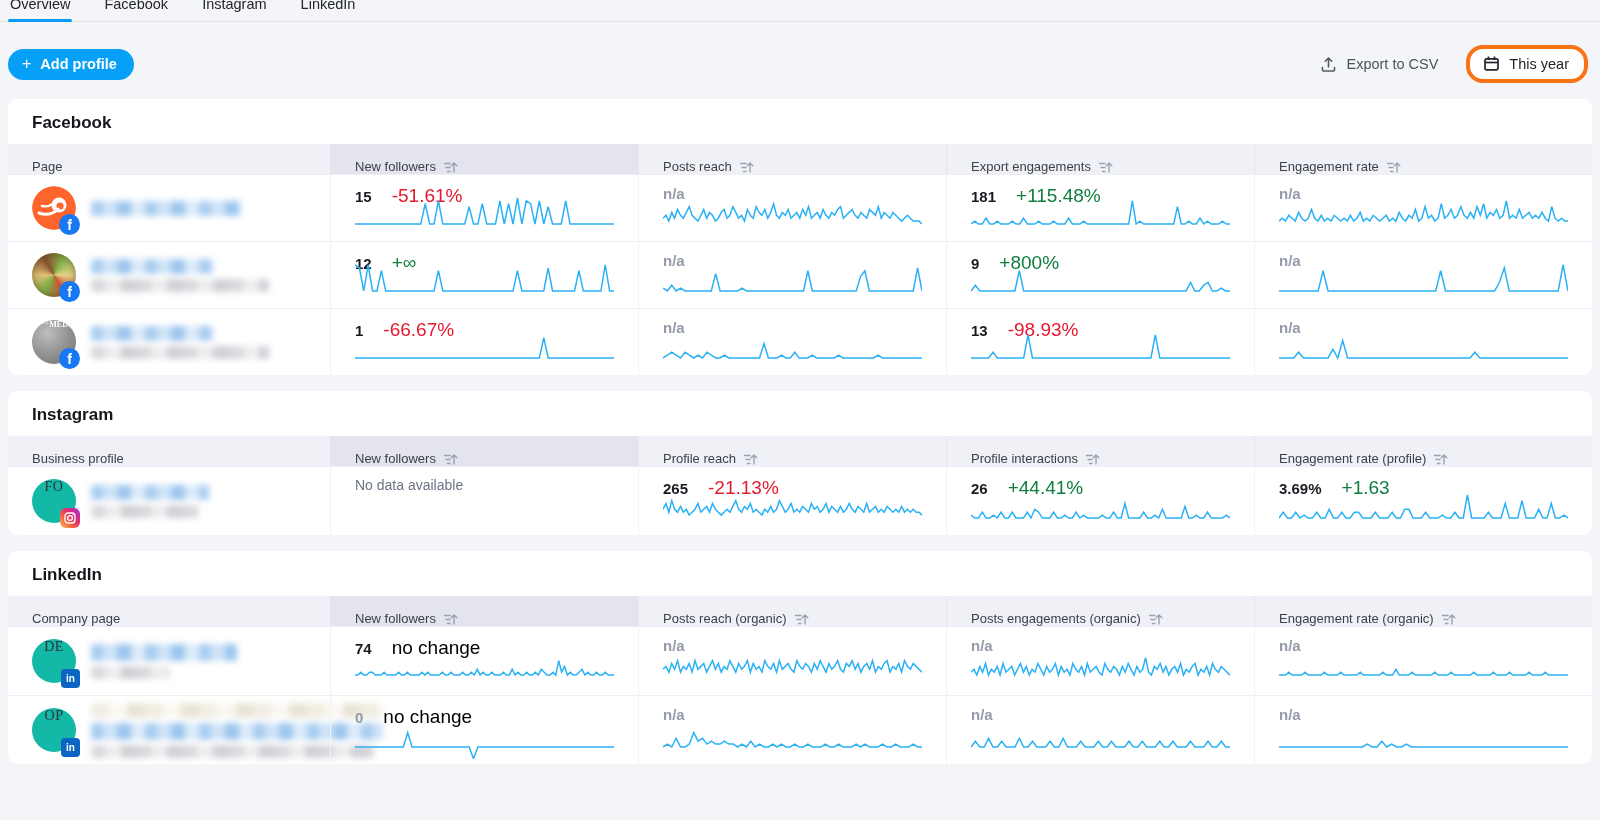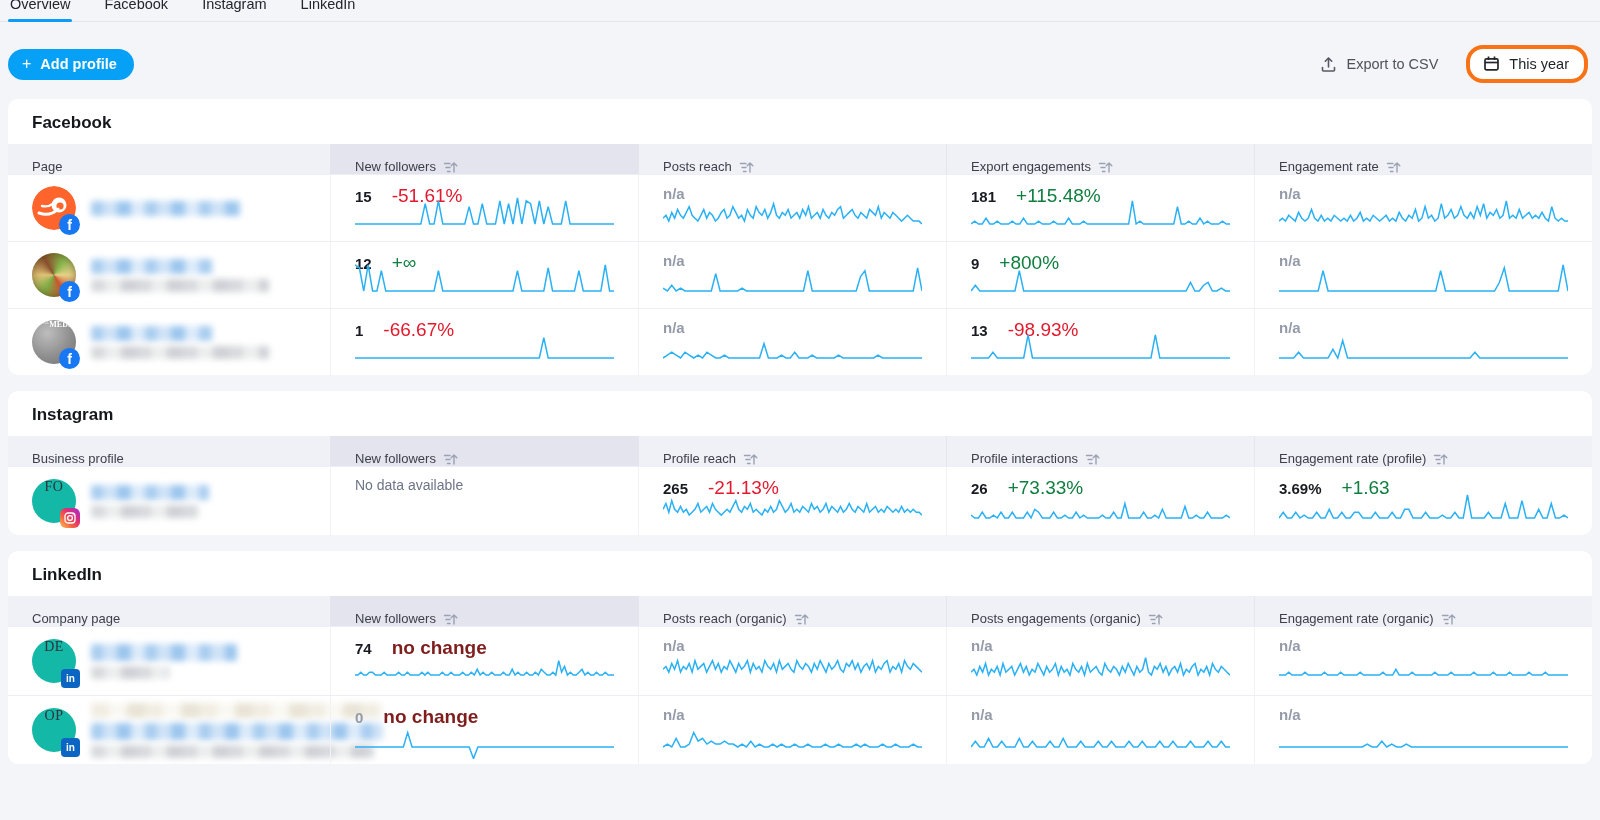--- a/index.html
+++ b/index.html
@@ -42,21 +42,21 @@
   .cell { position:relative; border-left:1px solid #f1f2f6; padding:10px 24px 0; }
   .cell:first-child { border-left:none; }
   .page-cell { display:flex; align-items:center; gap:15px; padding:0 12px 0 24px; }
 
   .mline { display:flex; align-items:center; gap:20px; }
   .val { font-size:15px; font-weight:700; color:#191b22; }
   .val.na, .val.muted { color:#949aa9; }
   .delta { font-size:19px; font-weight:500; }
   .delta.down { color:#e3192e; }
   .delta.up { color:#0f7e3e; }
-  .delta.neutral { color:#7f1d1d; font-weight:700; }
+  .delta.neutral { color:#000000; font-weight:400; }
   .empty { font-size:14px; color:#6d7486; }
   .spark { position:absolute; left:24px; right:24px; bottom:5px; height:44px; }
   .spark svg { display:block; width:100%; height:44px; }
 
   
   .avatar { position:relative; width:44px; height:44px; flex:none; }
   .disc { width:44px; height:44px; border-radius:50%; display:flex; flex-direction:row;
           align-items:flex-start; justify-content:center; overflow:hidden;font-family:Liberation Serif, serif; }
   .avatar-initials .disc { background:#14b8a6; color:#2e323b; font-size:14px; letter-spacing:.5px; }
   .avatar-media .disc { background:radial-gradient(circle at 35% 30%, #bdbdbd, #8f8f8f 55%, #6f6f6f);
@@ -392,21 +392,21 @@
         </div>
       <div class="spark">
           <svg viewBox="0 0 290 44" preserveAspectRatio="none">
             <polyline points="0.0,23.3 3.3,17.5 6.5,26.2 9.8,14.6 13.0,23.3 16.3,26.2 19.6,20.4 22.8,26.2 26.1,23.3 29.3,29.1 32.6,26.2 35.8,23.3 39.1,17.5 42.4,26.2 45.6,23.3 48.9,20.4 52.1,26.2 55.4,17.5 58.7,23.3 61.9,26.2 65.2,29.1 68.4,26.2 71.7,23.3 74.9,26.2 78.2,20.4 81.5,14.6 84.7,23.3 88.0,26.2 91.2,20.4 94.5,23.3 97.8,17.5 101.0,26.2 104.3,23.3 107.5,26.2 110.8,29.1 114.0,23.3 117.3,26.2 120.6,20.4 123.8,26.2 127.1,23.3 130.3,14.6 133.6,20.4 136.9,26.2 140.1,23.3 143.4,17.5 146.6,26.2 149.9,23.3 153.1,26.2 156.4,20.4 159.7,23.3 162.9,26.2 166.2,17.5 169.4,23.3 172.7,20.4 176.0,26.2 179.2,23.3 182.5,17.5 185.7,26.2 189.0,20.4 192.2,23.3 195.5,26.2 198.8,20.4 202.0,26.2 205.3,23.3 208.5,17.5 211.8,23.3 215.1,26.2 218.3,20.4 221.6,23.3 224.8,26.2 228.1,17.5 231.3,26.2 234.6,23.3 237.9,20.4 241.1,26.2 244.4,23.3 247.6,26.2 250.9,20.4 254.2,23.3 257.4,26.2 260.7,23.3 263.9,26.2 267.2,20.4 270.4,26.2 273.7,23.3 277.0,26.2 280.2,23.3 283.5,26.2 286.7,26.2 290.0,29.1" fill="none" stroke="#2ab1f5" stroke-width="1.5" vector-effect="non-scaling-stroke"></polyline>
           </svg>
         </div>
     </div>
     <div class="cell">
       <div class="mline">
           <span class="val">26</span>
-          <span class="delta up">+73.33%</span>
+          <span class="delta up">+44.41%</span>
         </div>
       <div class="spark">
           <svg viewBox="0 0 290 44" preserveAspectRatio="none">
             <polyline points="0.0,29.1 4.2,32.0 8.4,32.0 12.6,26.2 16.8,32.0 21.0,32.0 25.2,29.1 29.4,32.0 33.6,26.2 37.8,32.0 42.0,32.0 46.2,26.2 50.4,32.0 54.6,32.0 58.8,32.0 63.0,26.2 67.2,32.0 71.4,23.3 75.7,26.2 79.9,32.0 84.1,32.0 88.3,32.0 92.5,26.2 96.7,32.0 100.9,32.0 105.1,29.1 109.3,32.0 113.5,32.0 117.7,26.2 121.9,32.0 126.1,29.1 130.3,32.0 134.5,32.0 138.7,32.0 142.9,32.0 147.1,29.1 151.3,32.0 155.5,32.0 159.7,26.2 163.9,32.0 168.1,32.0 172.3,17.5 176.5,32.0 180.7,32.0 184.9,32.0 189.1,32.0 193.3,26.2 197.5,32.0 201.7,32.0 205.9,29.1 210.1,32.0 214.3,23.3 218.6,32.0 222.8,32.0 227.0,32.0 231.2,32.0 235.4,32.0 239.6,20.4 243.8,32.0 248.0,32.0 252.2,29.1 256.4,32.0 260.6,32.0 264.8,26.2 269.0,32.0 273.2,32.0 277.4,32.0 281.6,32.0 285.8,29.1 290.0,32.0" fill="none" stroke="#2ab1f5" stroke-width="1.5" vector-effect="non-scaling-stroke"></polyline>
           </svg>
         </div>
     </div>
     <div class="cell">
       <div class="mline">
           <span class="val">3.69%</span>

